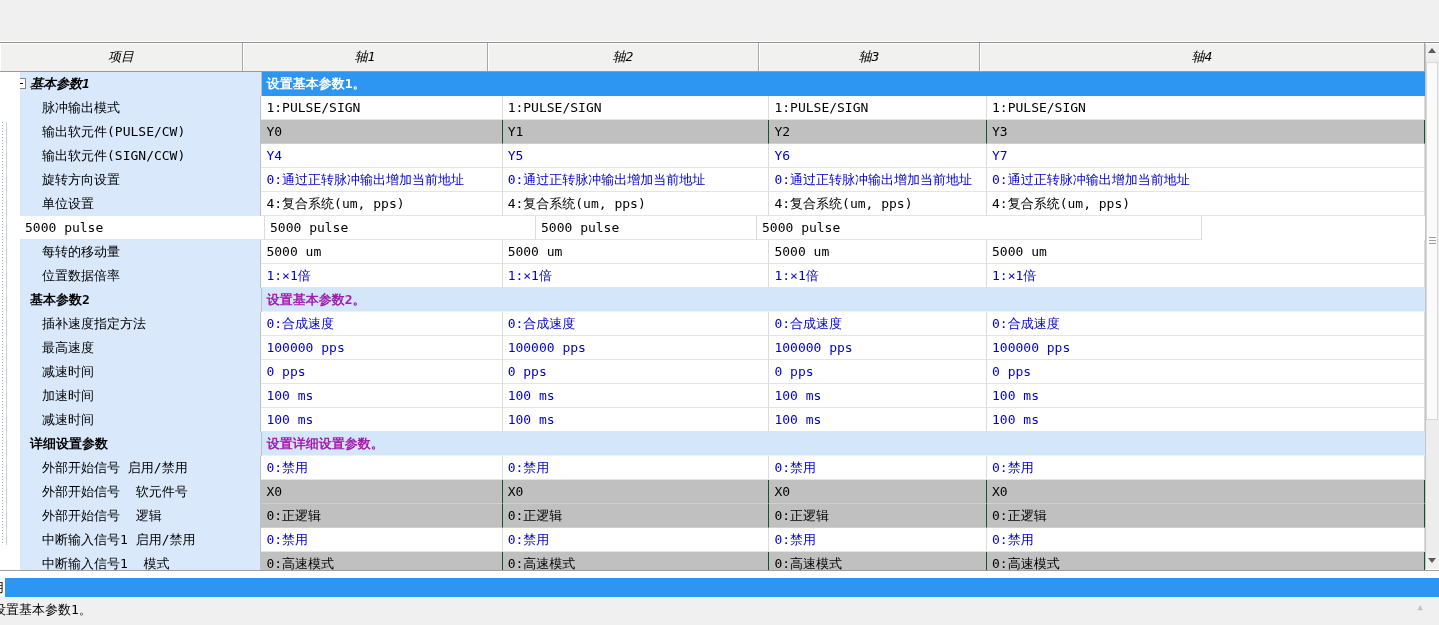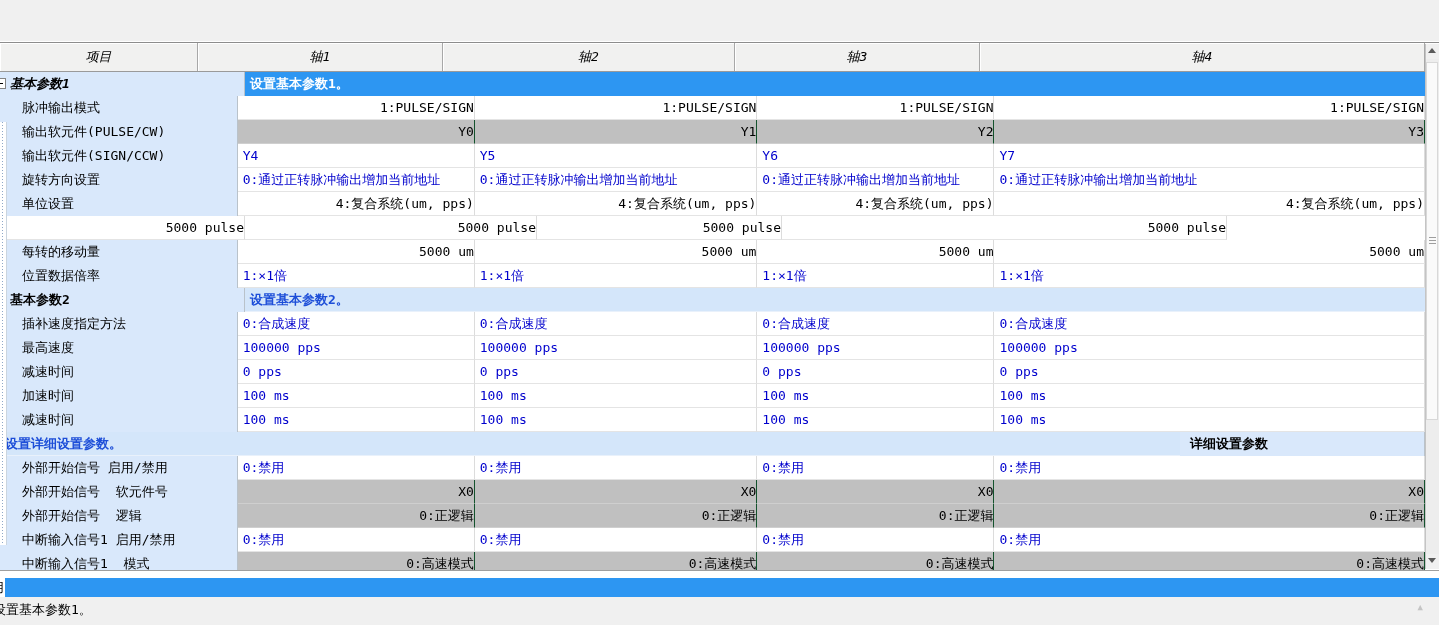--- a/index.html
+++ b/index.html
@@ -17,23 +17,23 @@
     border-top:1px solid #8D8D8D;border-bottom:1px solid #9F9F9F;
     background:#FFFFFF;
   }
   .grid-header{display:flex;height:29px;box-sizing:border-box;background:#F1F1F0;
     border-bottom:1px solid #9A9A9A;width:1425px;}
   .hcell{box-sizing:border-box;border-right:1px solid #A8A8A8;
     box-shadow:inset 1px 1px 0 #FFFFFF;
     text-align:center;line-height:27px;overflow:hidden;white-space:pre;font-style:italic;}
   .grid-viewport{position:relative;width:1425px;height:498px;overflow:hidden;background:#FFFFFF;}
 
-  .grid-row{display:flex;height:24px;box-sizing:border-box;}
+  .grid-row{display:flex;height:24px;box-sizing:border-box;padding-left:20px;}
   .cell{box-sizing:border-box;height:24px;line-height:23px;overflow:hidden;white-space:pre;}
-  .c0{width:245px;} .c1{width:245px;} .c2{width:292px;} .c3{width:245px;} .c4{width:445px;}
+  .c0{width:245px;} .c1{width:245px;} .c2{width:271px;} .c3{width:221px;} .c4{width:445px;}
   .desc-w{width:1180px;}
 
   .item-cell{
     background:var(--item-column-bg);
     border-right:1px solid #B9C2CA;
     padding-left:22px;position:relative;
   }
   .item-cell.group{padding-left:10px;font-weight:bold;}
   .item-cell.group.italic span{font-style:italic;}
   .item-cell span{white-space:pre;}
@@ -49,26 +49,26 @@
   .tree-strip{
     position:absolute;left:0;top:50px;width:6px;height:423px;background:#FFFFFF;
     border-right:1px solid #CBD5DF;
     background-image:repeating-linear-gradient(to bottom,#8FA8C8 0px,#8FA8C8 1px,transparent 1px,transparent 3px);
     background-size:1px 100%;background-position:2px 0;background-repeat:no-repeat;
   }
 
   .value-cell{border-right:1px solid #DCDCDC;border-bottom:1px solid #E4E4E4;padding-left:5px;}
   .bg-white{background:#FFFFFF;}
   .bg-gray{background:var(--readonly-cell-bg);border-right:1px solid #14532d;border-bottom:1px solid #CFCFCF;}
-  .t-black{color:#000000;text-align:right;}
+  .t-black{color:#000000;}
   .t-blue{color:var(--value-text-blue);}
 
   .desc-cell{padding-left:5px;font-weight:bold;}
   .desc-cell.selected{background:var(--selected-row-bg);color:#FFFFFF;}
-  .desc-cell.section{background:var(--section-row-bg);color:#1d4ed8;border-bottom:1px solid #E9F1FB;}
+  .desc-cell.section{background:var(--section-row-bg);color:#a21caf;border-bottom:1px solid #E9F1FB;}
 
   
   .vscroll{position:absolute;right:0;top:1px;width:14px;height:525px;background:#F1F1F1;
     border-left:1px solid #C4C4C4;box-sizing:border-box;}
   .vs-btn{height:15px;background:#F0F0F0;position:relative;}
   .vs-btn .glyph{position:absolute;left:2px;top:4px;width:0;height:0;border-left:4px solid transparent;border-right:4px solid transparent;}
   .arr-up{border-bottom:5px solid #5A5A5A;}
   .arr-down{border-top:5px solid #5A5A5A;}
   .vs-track{height:495px;background:#EDEDED;position:relative;}
   .vs-thumb{position:absolute;left:0;top:3px;width:12px;height:358px;background:#FAFAFA;
@@ -198,22 +198,22 @@
             <div class="cell value-cell c4 bg-white t-blue">100 ms</div>
           </div>
           <div class="grid-row">
             <div class="cell item-cell c0"><span>减速时间</span></div>
             <div class="cell value-cell c1 bg-white t-blue">100 ms</div>
             <div class="cell value-cell c2 bg-white t-blue">100 ms</div>
             <div class="cell value-cell c3 bg-white t-blue">100 ms</div>
             <div class="cell value-cell c4 bg-white t-blue">100 ms</div>
           </div>
           <div class="grid-row">
+            <div class="cell item-cell group c0"><span>详细设置参数</span></div>
             <div class="cell desc-cell desc-w section">设置详细设置参数。</div>
-            <div class="cell item-cell group c0"><span>详细设置参数</span></div>
           </div>
           <div class="grid-row">
             <div class="cell item-cell c0"><span>外部开始信号 启用/禁用</span></div>
             <div class="cell value-cell c1 bg-white t-blue">0:禁用</div>
             <div class="cell value-cell c2 bg-white t-blue">0:禁用</div>
             <div class="cell value-cell c3 bg-white t-blue">0:禁用</div>
             <div class="cell value-cell c4 bg-white t-blue">0:禁用</div>
           </div>
           <div class="grid-row">
             <div class="cell item-cell c0"><span>外部开始信号  软元件号</span></div>

